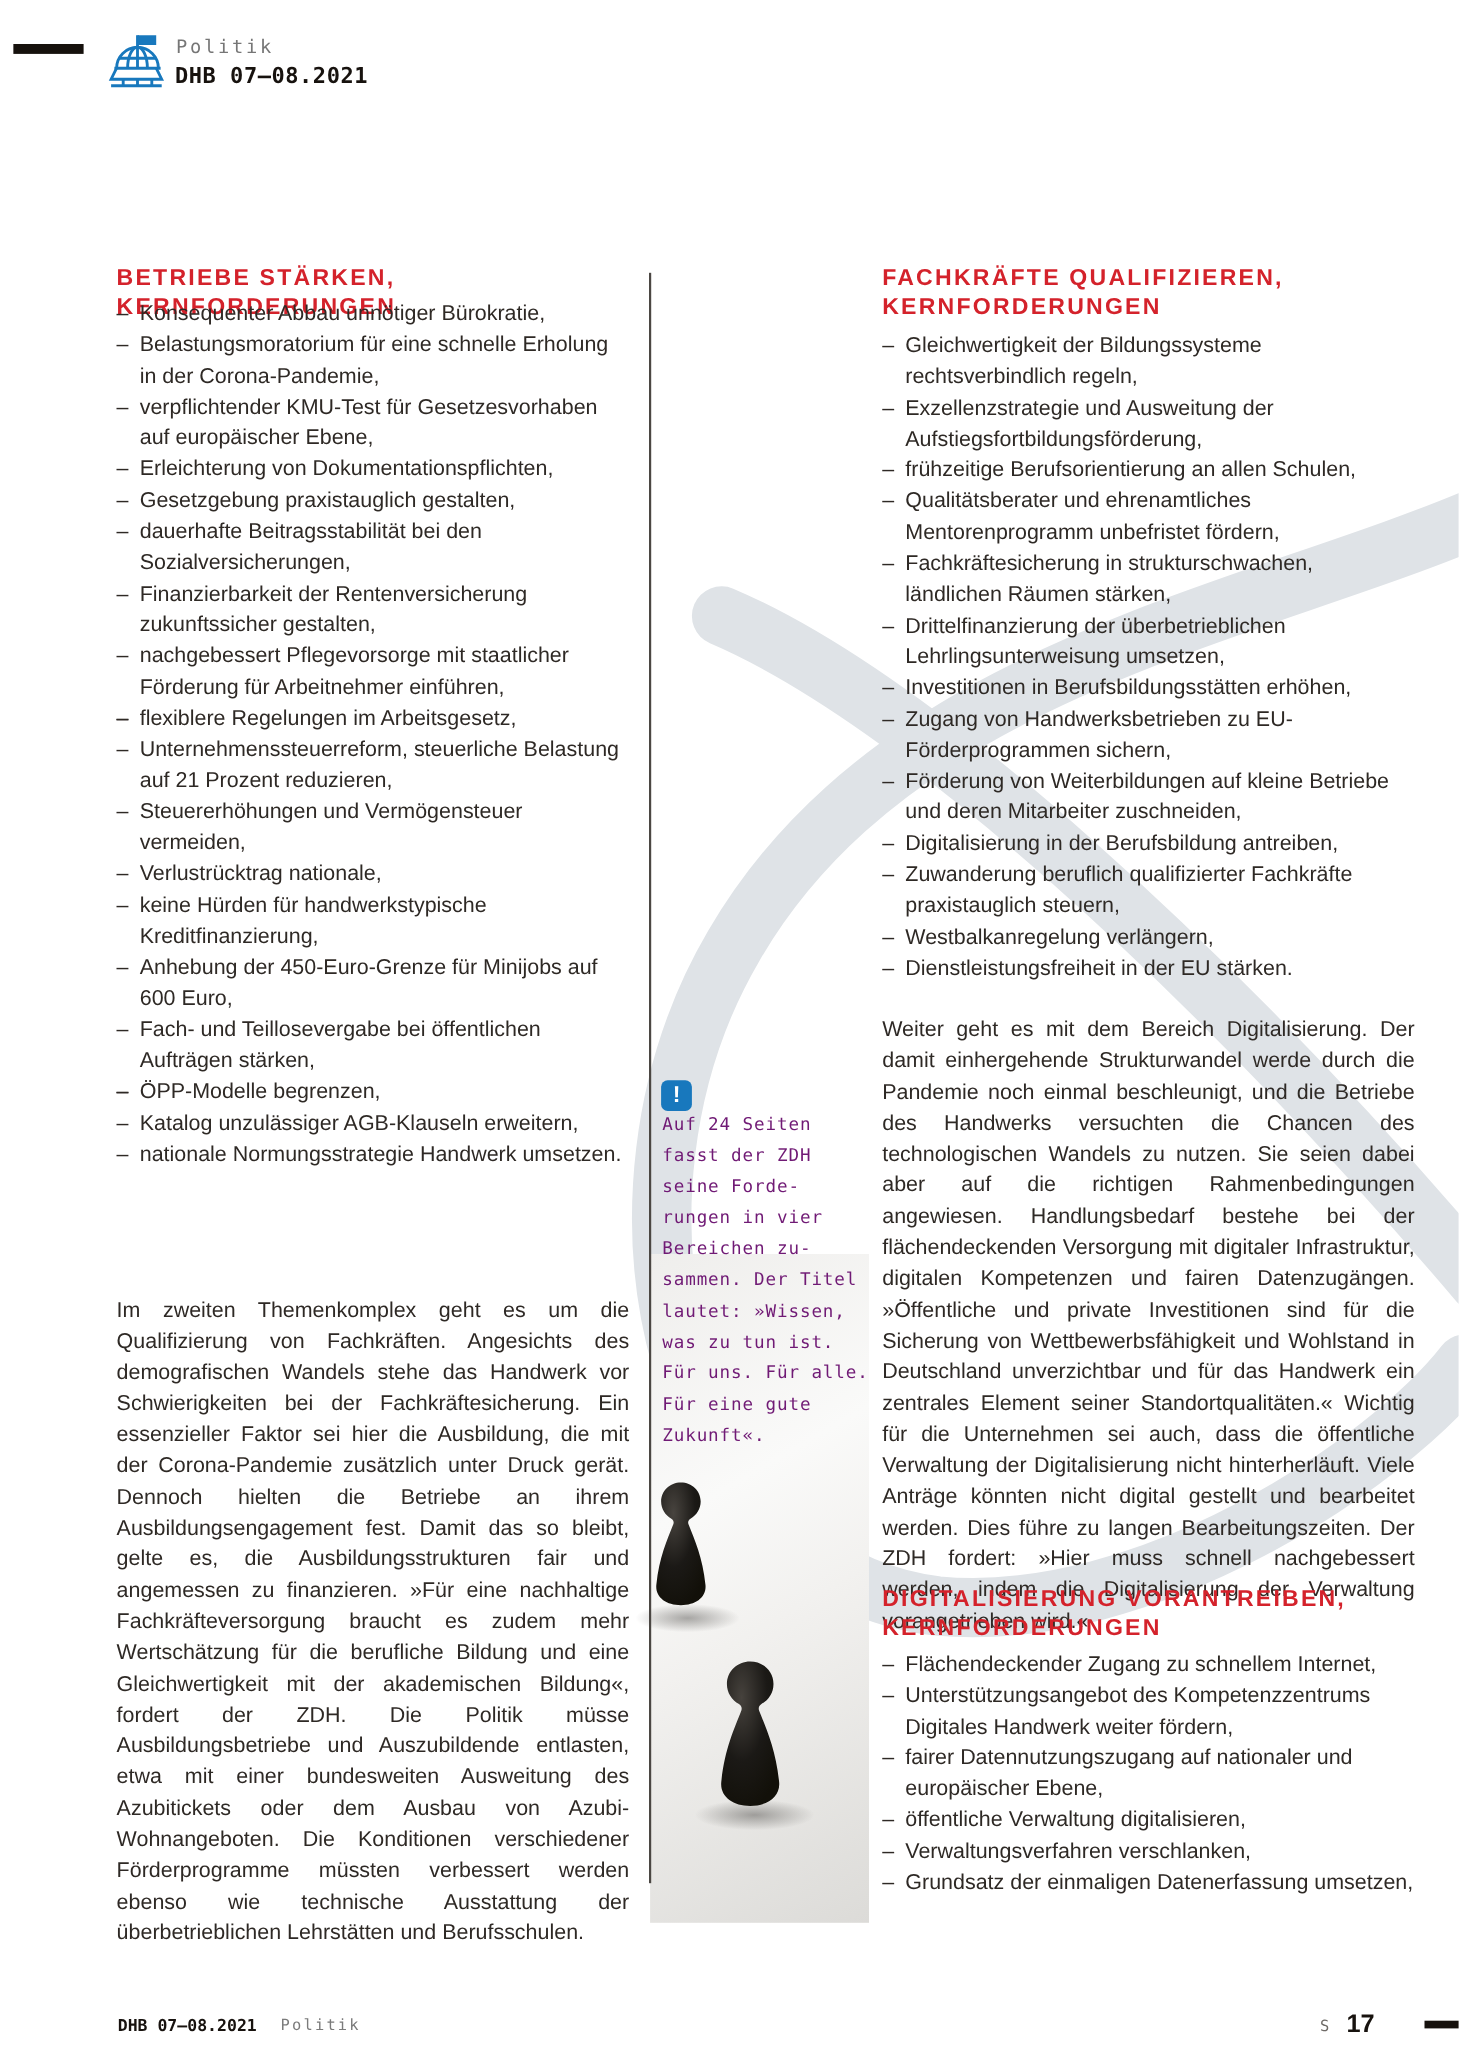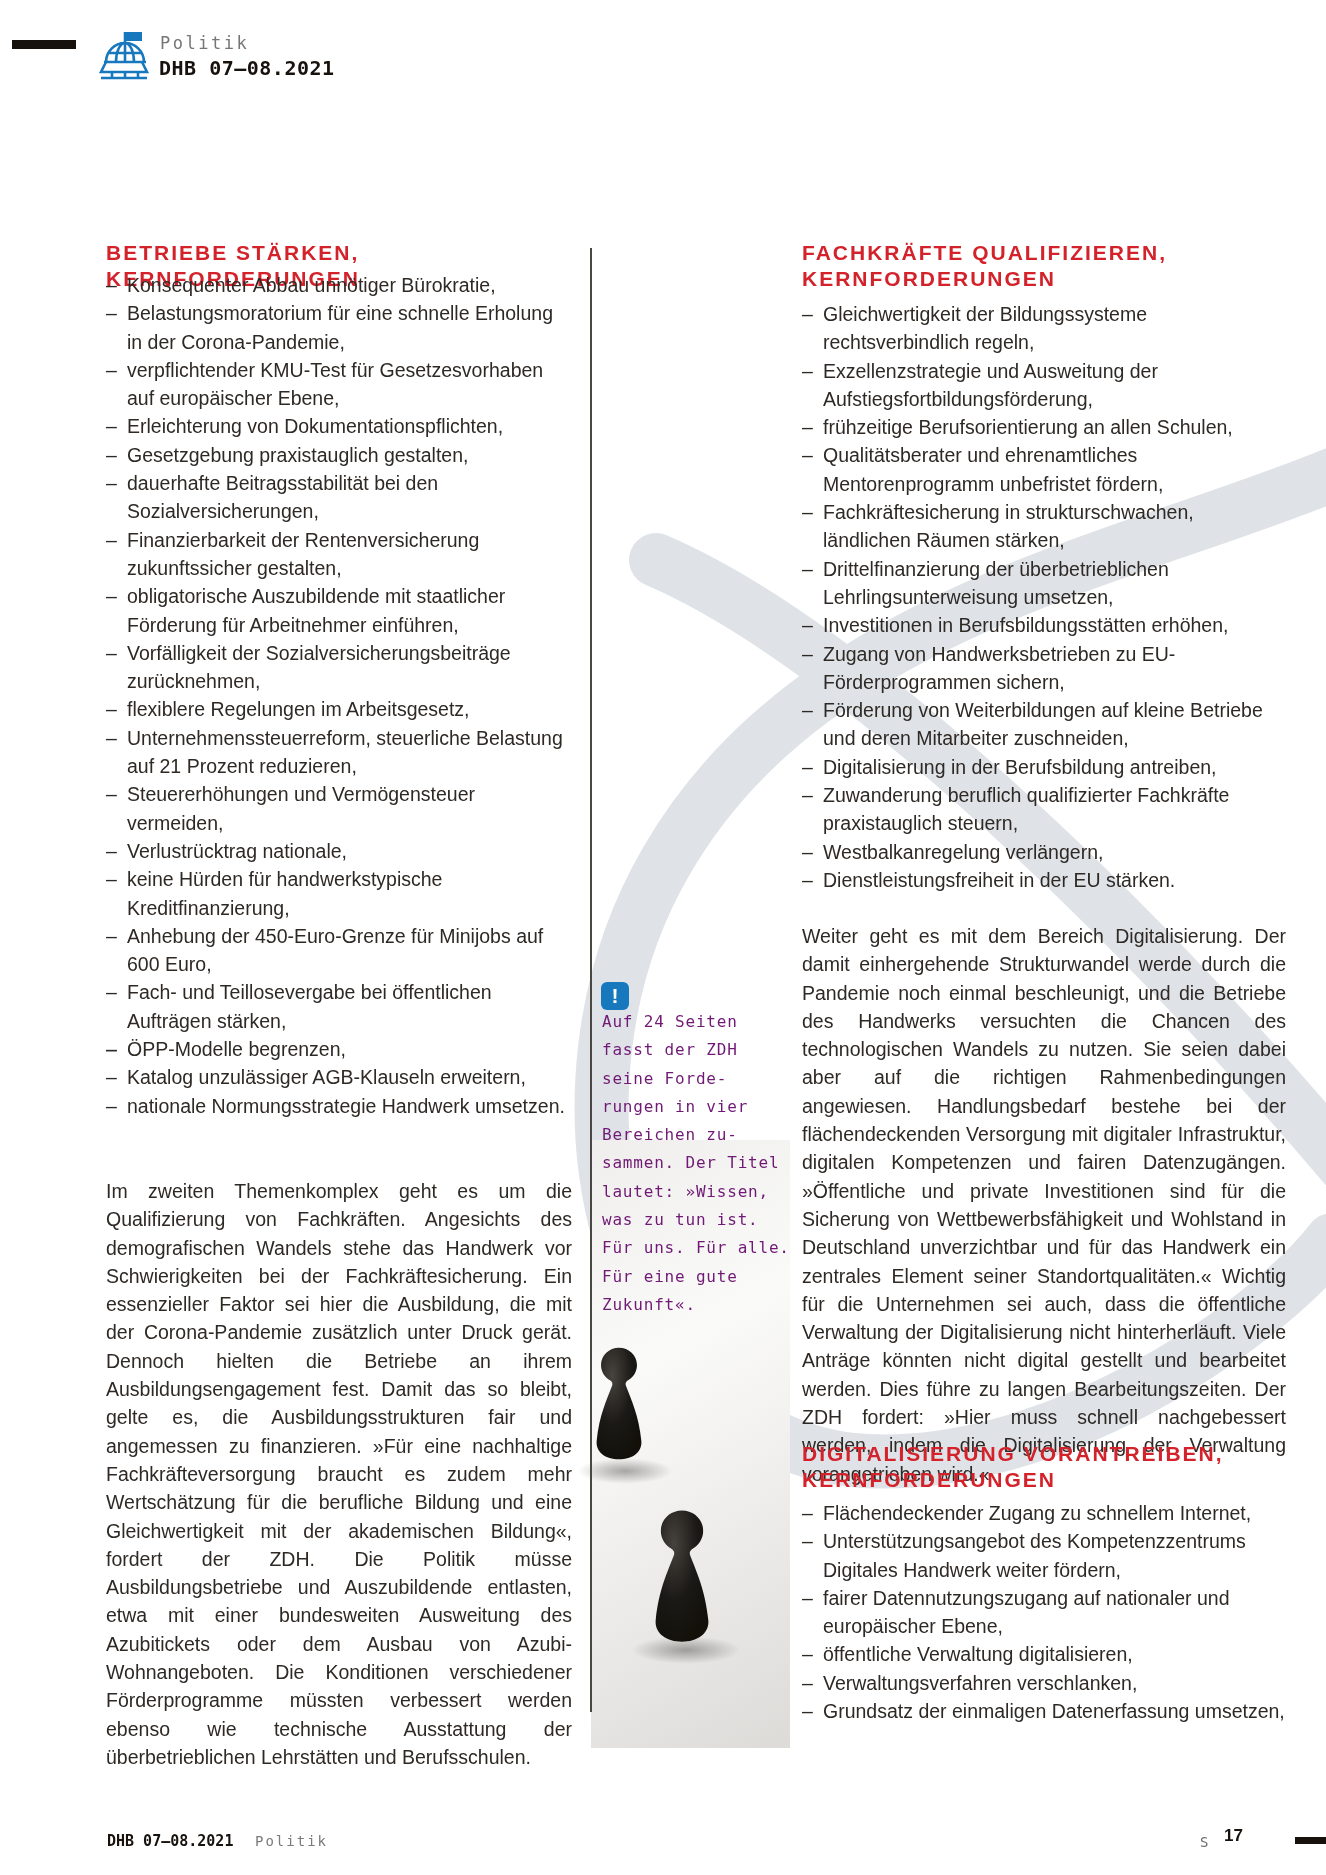--- a/index.html
+++ b/index.html
@@ -42,21 +42,21 @@
 
   .col-l{left:94px;width:466px;}
   .col-r{left:790px;width:484px;}
 
   
   .f-issue{left:95px;top:1832px;font-family:"DejaVu Sans Mono",monospace;font-weight:bold;
            font-size:15px;color:#17120e;}
   .f-section{left:243px;top:1833px;font-family:"DejaVu Sans Mono",monospace;font-size:14px;
              letter-spacing:2px;color:#7b7b7b;}
   .f-pagelabel{left:1188px;top:1834px;font-family:"DejaVu Sans Mono",monospace;font-size:14px;color:#6e6a66;}
-  .f-pagenum{left:1212px;top:1826px;font-size:17px;font-weight:bold;color:#17120e;}
+  .f-pagenum{left:1212px;top:1826px;font-size:23px;font-weight:bold;color:#17120e;}
   .f-bar{left:1283px;top:1837px;width:43px;height:7px;background:#16110d;}
 </style>
 </head>
 <body>
 
 <div class="page">
 
   <svg class="abs xsvg" width="1326" height="1875" viewBox="0 0 1326 1875" aria-hidden="true">
     <g fill="none" stroke="#dfe3e7" stroke-width="54" stroke-linecap="round">
       <path d="M 644 560 C 820 635 1090 880 1332 1165"></path>
@@ -114,22 +114,22 @@
 
   <h2 class="abs h-red col-l" style="top:240px;">BETRIEBE STÄRKEN, KERNFORDERUNGEN</h2>
   <ul class="abs body-col blist col-l" style="top:271px;">
       <li class="li"><span class="dash">–</span><span class="li-text">Konsequenter Abbau unnötiger Bürokratie,</span></li>
       <li class="li"><span class="dash">–</span><span class="li-text">Belastungsmoratorium für eine schnelle Erholung in der Corona-Pandemie,</span></li>
       <li class="li"><span class="dash">–</span><span class="li-text">verpflichtender KMU-Test für Gesetzesvorhaben auf europäischer Ebene,</span></li>
       <li class="li"><span class="dash">–</span><span class="li-text">Erleichterung von Dokumentationspflichten,</span></li>
       <li class="li"><span class="dash">–</span><span class="li-text">Gesetzgebung praxistauglich gestalten,</span></li>
       <li class="li"><span class="dash">–</span><span class="li-text">dauerhafte Beitragsstabilität bei den Sozialversicherungen,</span></li>
       <li class="li"><span class="dash">–</span><span class="li-text">Finanzierbarkeit der Rentenversicherung zukunftssicher gestalten,</span></li>
-      <li class="li"><span class="dash">–</span><span class="li-text">obligatorische Auszubildende mit staatlicher Förderung für Arbeitnehmer einführen,</span></li>
-      <li class="li"><span class="dash">–</span><span class="li-text">Vorfälligkeit der Sozialversicherungsbeiträge zurücknehmen,</span></li>
+      <li class="li"><span class="dash">–</span><span class="li-text">nachgebessert Pflegevorsorge mit staatlicher Förderung für Arbeitnehmer einführen,</span></li>
+      <li class="li"><span class="dash">–</span></li>
       <li class="li"><span class="dash">–</span><span class="li-text">flexiblere Regelungen im Arbeitsgesetz,</span></li>
       <li class="li"><span class="dash">–</span><span class="li-text">Unternehmenssteuerreform, steuerliche Belastung auf 21 Prozent reduzieren,</span></li>
       <li class="li"><span class="dash">–</span><span class="li-text">Steuererhöhungen und Vermögensteuer vermeiden,</span></li>
       <li class="li"><span class="dash">–</span><span class="li-text">Verlustrücktrag nationale,</span></li>
       <li class="li"><span class="dash">–</span><span class="li-text">keine Hürden für handwerkstypische Kreditfinanzierung,</span></li>
       <li class="li"><span class="dash">–</span><span class="li-text">Anhebung der 450-Euro-Grenze für Minijobs auf 600 Euro,</span></li>
       <li class="li"><span class="dash">–</span><span class="li-text">Fach- und Teillosevergabe bei öffentlichen Aufträgen stärken,</span></li>
       <li class="li"><span class="dash">–</span></li>
       <li class="li"><span class="dash">–</span><span class="li-text">ÖPP-Modelle begrenzen,</span></li>
       <li class="li"><span class="dash">–</span><span class="li-text">Katalog unzulässiger AGB-Klauseln erweitern,</span></li>

